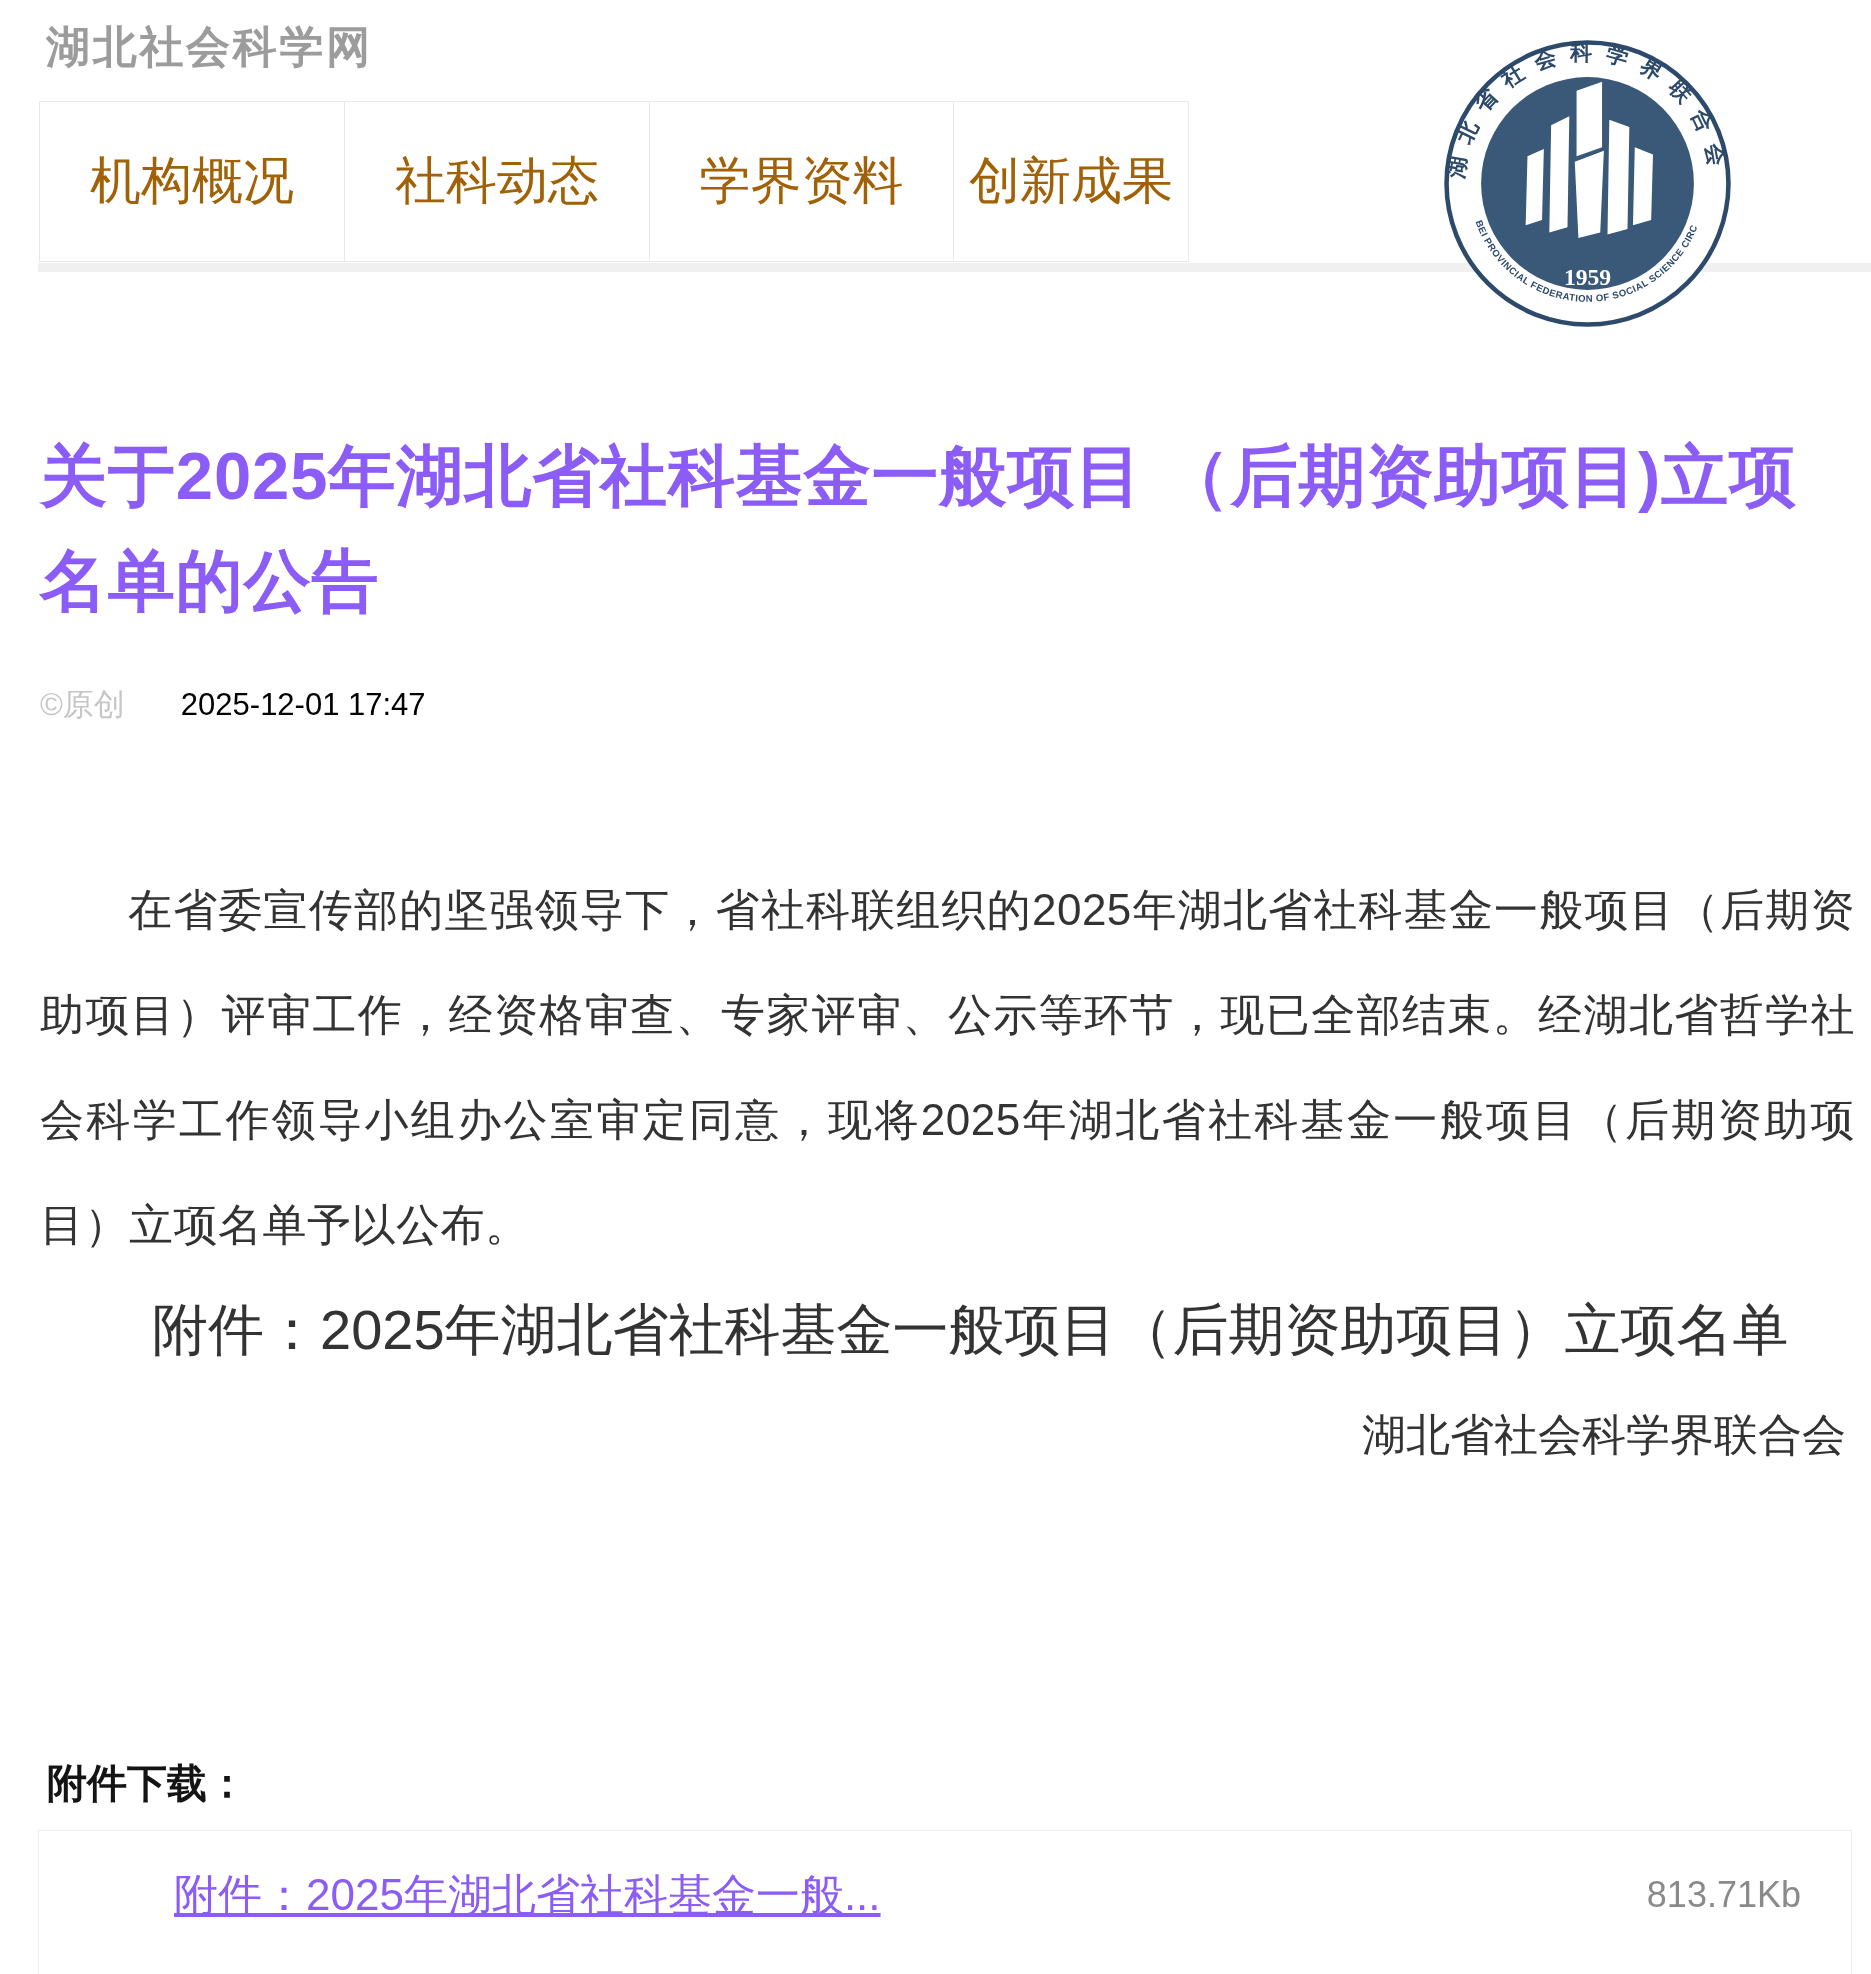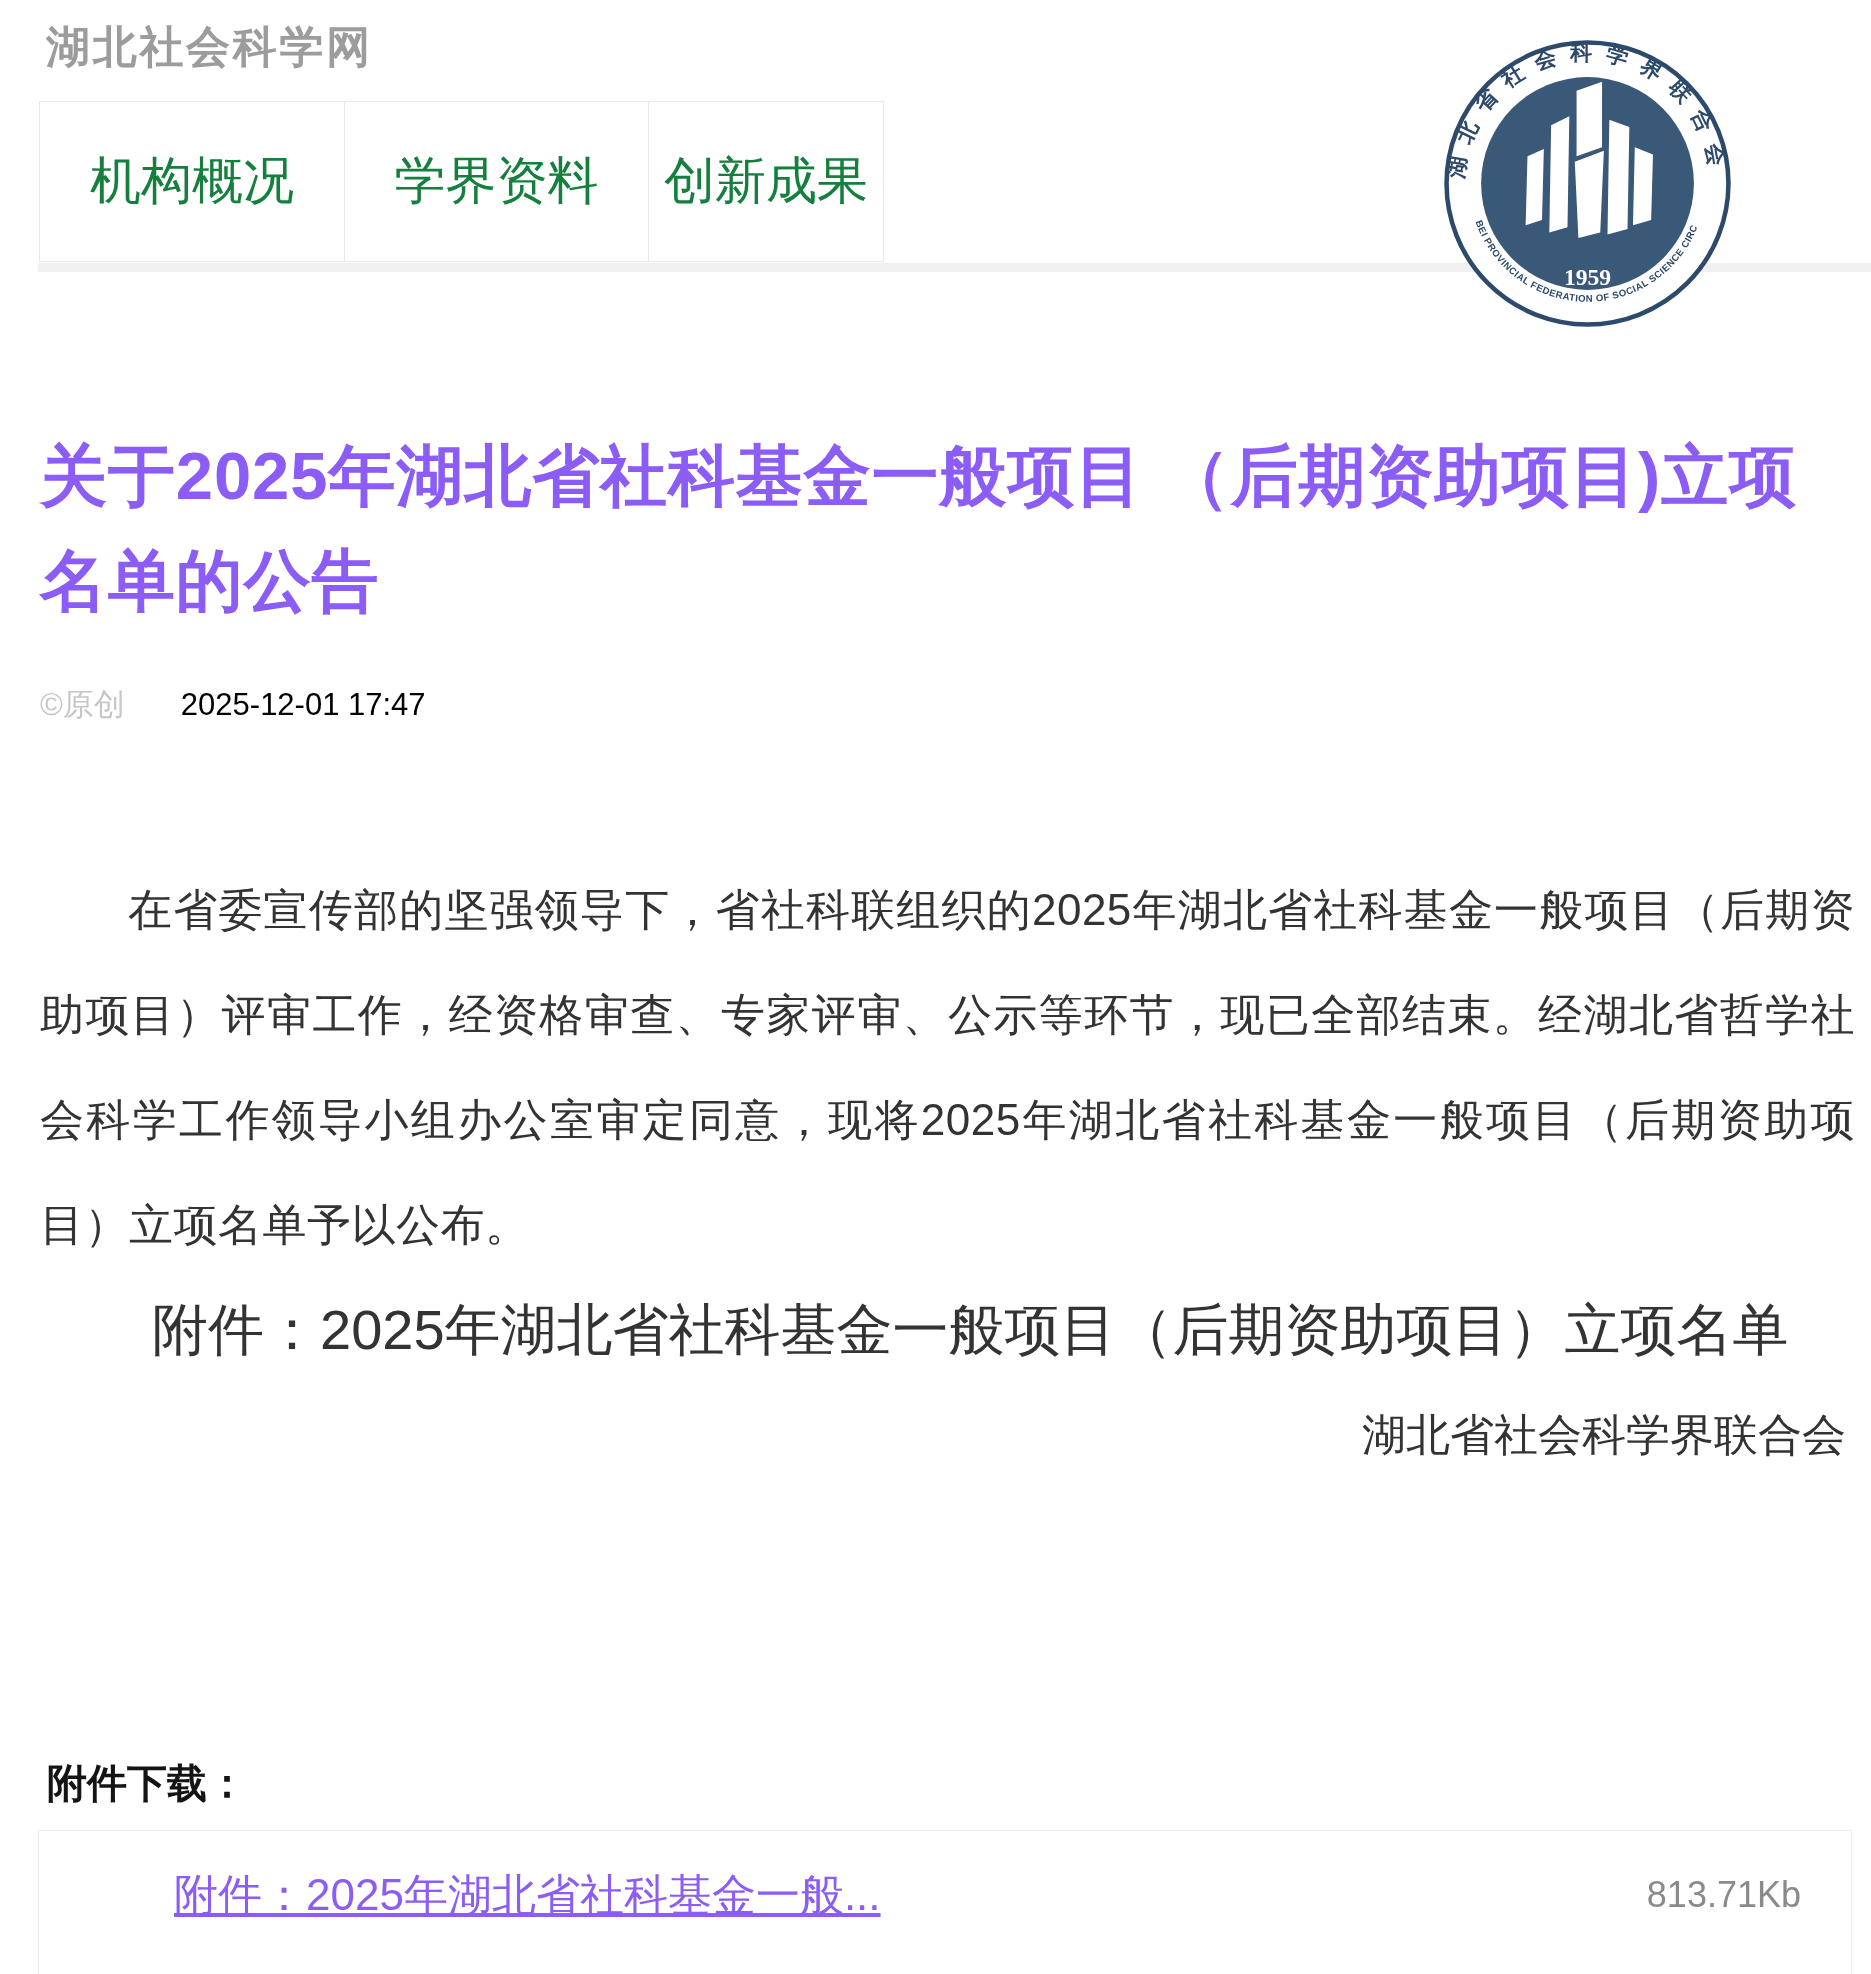--- a/index.html
+++ b/index.html
@@ -13,21 +13,21 @@
     position:absolute;left:46px;top:18.3px;
     font-size:44px;font-weight:bold;color:#9c9c9c;letter-spacing:2.7px;
   }
   .nav{
     position:absolute;left:39px;top:101px;height:161px;
     display:flex;background:#fff;
     border:0.9px solid #e9e9e9;box-sizing:border-box;
   }
   .nav-item{
     display:flex;align-items:center;justify-content:center;
-    font-size:51px;color:#15803d;box-sizing:border-box;
+    font-size:51px;color:#a16207;box-sizing:border-box;
     border-left:0.9px solid #e9e9e9;cursor:pointer;background:#fff;
   }
   .nav-item:first-child{border-left:none;}
   .nav-item.w1{width:304px;}
   .nav-item.w2{width:305px;}
   .nav-item.w3{width:304px;}
   .nav-item.w4{width:235px;}
   .divider-strip{
     position:absolute;left:38px;right:0;top:263px;height:9.1px;
     background:#f0f0f0;
@@ -83,20 +83,21 @@
   .attach-label{font-size:44px;color:#8b5cf6;text-decoration:underline;}
   .attach-size{font-size:36px;color:#8a8a8a;}
 </style>
 </head>
 <body>
 
 <div class="site-title">湖北社会科学网</div>
 
 <nav class="nav">
   <div class="nav-item w1">机构概况</div>
+  <div class="nav-item w2">社科动态</div>
   <div class="nav-item w3">学界资料</div>
   <div class="nav-item w4">创新成果</div>
 </nav>
 
 <div class="divider-strip"></div>
 
 <div class="logo-wrap">
   <svg width="291" height="291" viewBox="0 0 320 320">
     <defs>
       <path id="arcTop" d="M 24 160 A 136 136 0 1 1 296 160" fill="none"></path>

